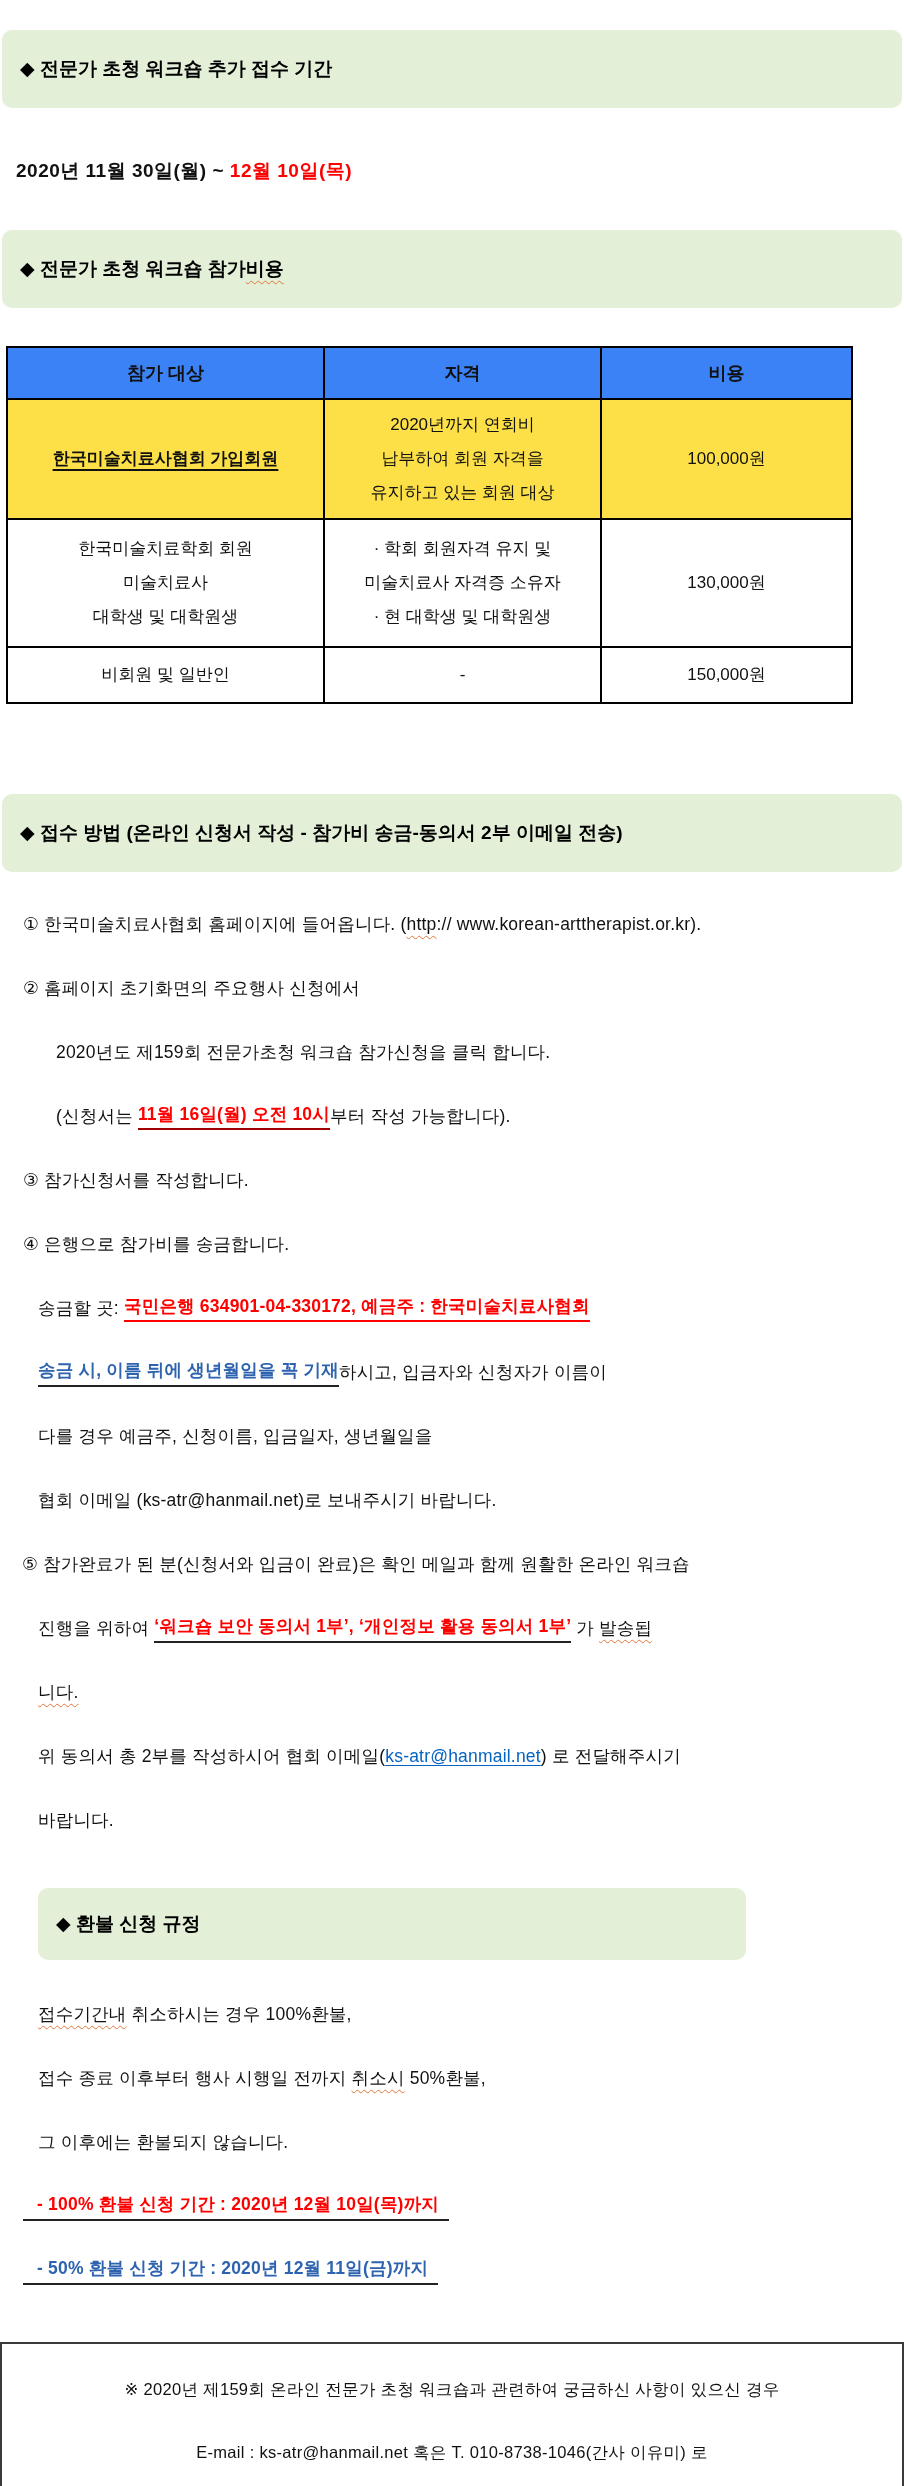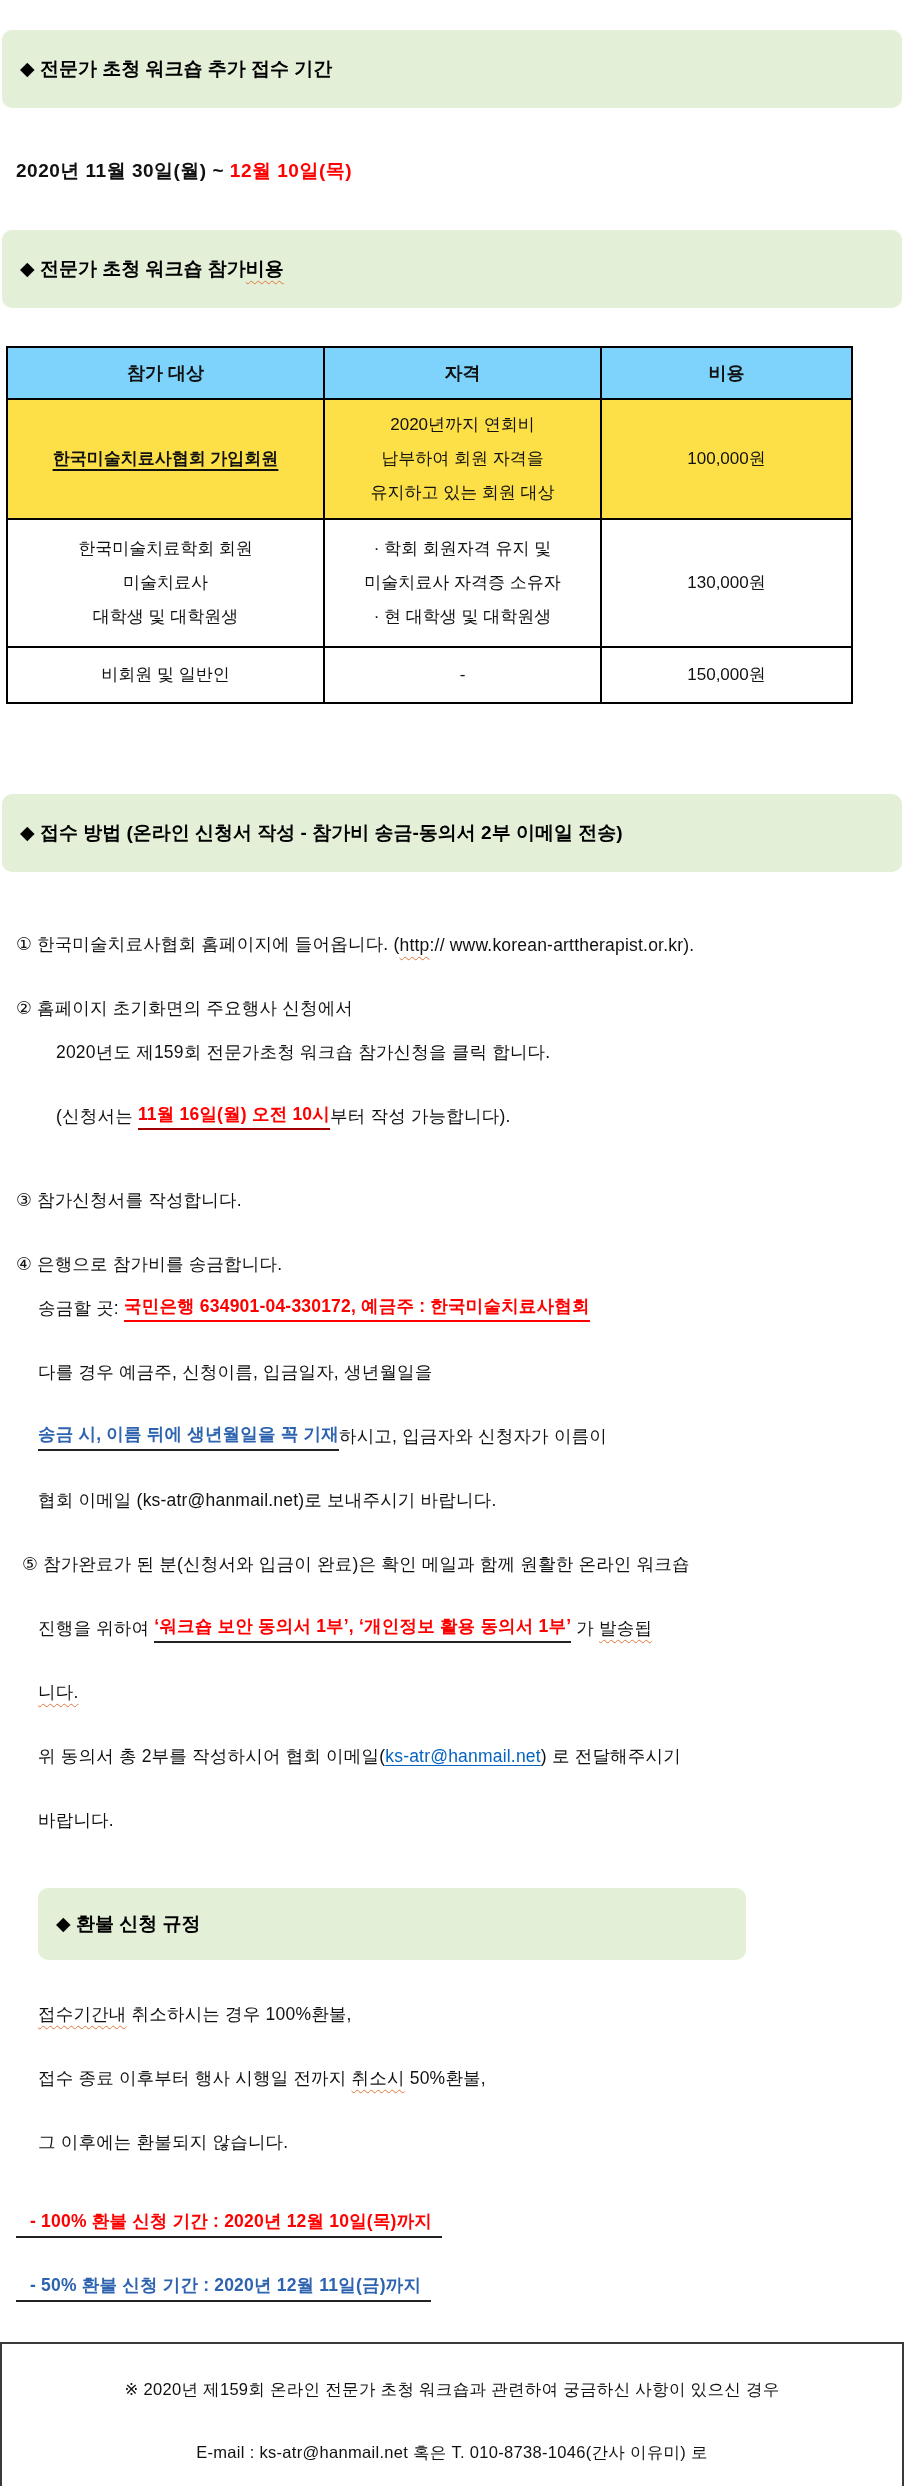--- a/index.html
+++ b/index.html
@@ -56,21 +56,21 @@
   table.fee th, table.fee td {
     border: 2px solid #000;
     text-align: center;
     vertical-align: middle;
     padding: 8px 6px;
   }
   table.fee th {
     height: 52px;
     font-size: 18px;
     font-weight: 700;
-    background: #7dd3fc;
+    background: #3b82f6;
   }
   table.fee td { font-size: 17px; line-height: 34px; }
   tr.green-row td { background: #fde047; }
   tr.row-2 td { height: 128px; }
   tr.row-3 td { height: 56px; }
   .cell-strong {
     font-weight: 700;
     text-decoration: underline;
     text-underline-offset: 5px;
     text-decoration-thickness: 1.5px;
@@ -79,21 +79,21 @@
   
   .steps { margin-top: 20px; }
   .line {
     height: 64px;
     display: flex;
     align-items: center;
     font-size: 17.5px;
     white-space: pre-wrap;
     letter-spacing: 0.2px;
   }
-  .ind-0 { padding-left: 16px; align-items: flex-end; }
+  .ind-0 { padding-left: 23px; }
   .ind-0b { padding-left: 22px; }
   .ind-1 { padding-left: 38px; }
   .ind-2 { padding-left: 56px; }
 
   .wavy {
     text-decoration: underline;
     text-decoration-style: wavy;
     text-decoration-color: #e0763c;
     text-decoration-thickness: 1px;
     text-underline-offset: 5px;
@@ -213,24 +213,24 @@
     <div class="line ind-0">
       <span>③ 참가신청서를 작성합니다.</span>
     </div>
     <div class="line ind-0">
       <span>④ 은행으로 참가비를 송금합니다.</span>
     </div>
     <div class="line ind-1">
       <span>송금할 곳: </span><span class="bold-red u-redline">국민은행 634901-04-330172, 예금주 : 한국미술치료사협회</span>
     </div>
     <div class="line ind-1">
+      <span class="bold-blue u-dark">송금 시, 이름 뒤에 생년월일을 꼭 기재</span><span>하시고, 입금자와 신청자가 이름이</span>
+    </div>
+    <div class="line ind-1">
       <span>다를 경우 예금주, 신청이름, 입금일자, 생년월일을</span>
-    </div>
-    <div class="line ind-1">
-      <span class="bold-blue u-dark">송금 시, 이름 뒤에 생년월일을 꼭 기재</span><span>하시고, 입금자와 신청자가 이름이</span>
     </div>
     <div class="line ind-1">
       <span>협회 이메일 (ks-atr@hanmail.net)로 보내주시기 바랍니다.</span>
     </div>
     <div class="line ind-0b">
       <span>⑤ 참가완료가 된 분(신청서와 입금이 완료)은 확인 메일과 함께 원활한 온라인 워크숍</span>
     </div>
     <div class="line ind-1">
       <span>진행을 위하여 </span><span class="bold-red u-dark">‘워크숍 보안 동의서 1부’, ‘개인정보 활용 동의서 1부’</span><span> 가 </span><span class="wavy">발송됩</span>
     </div>

